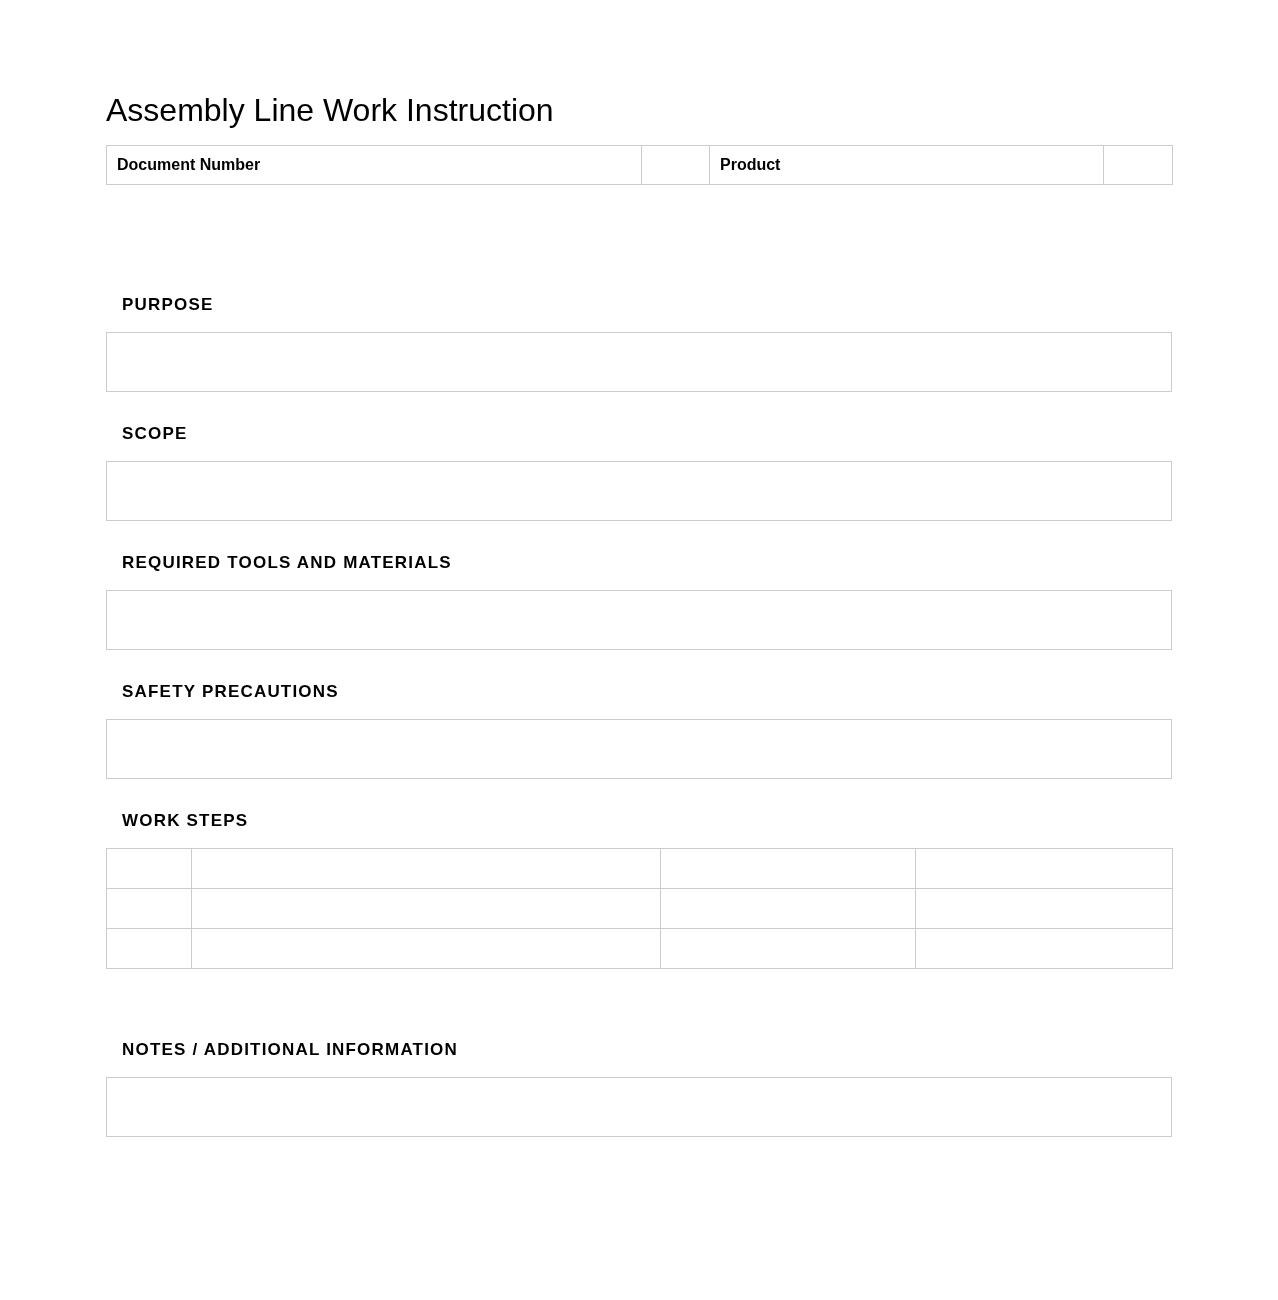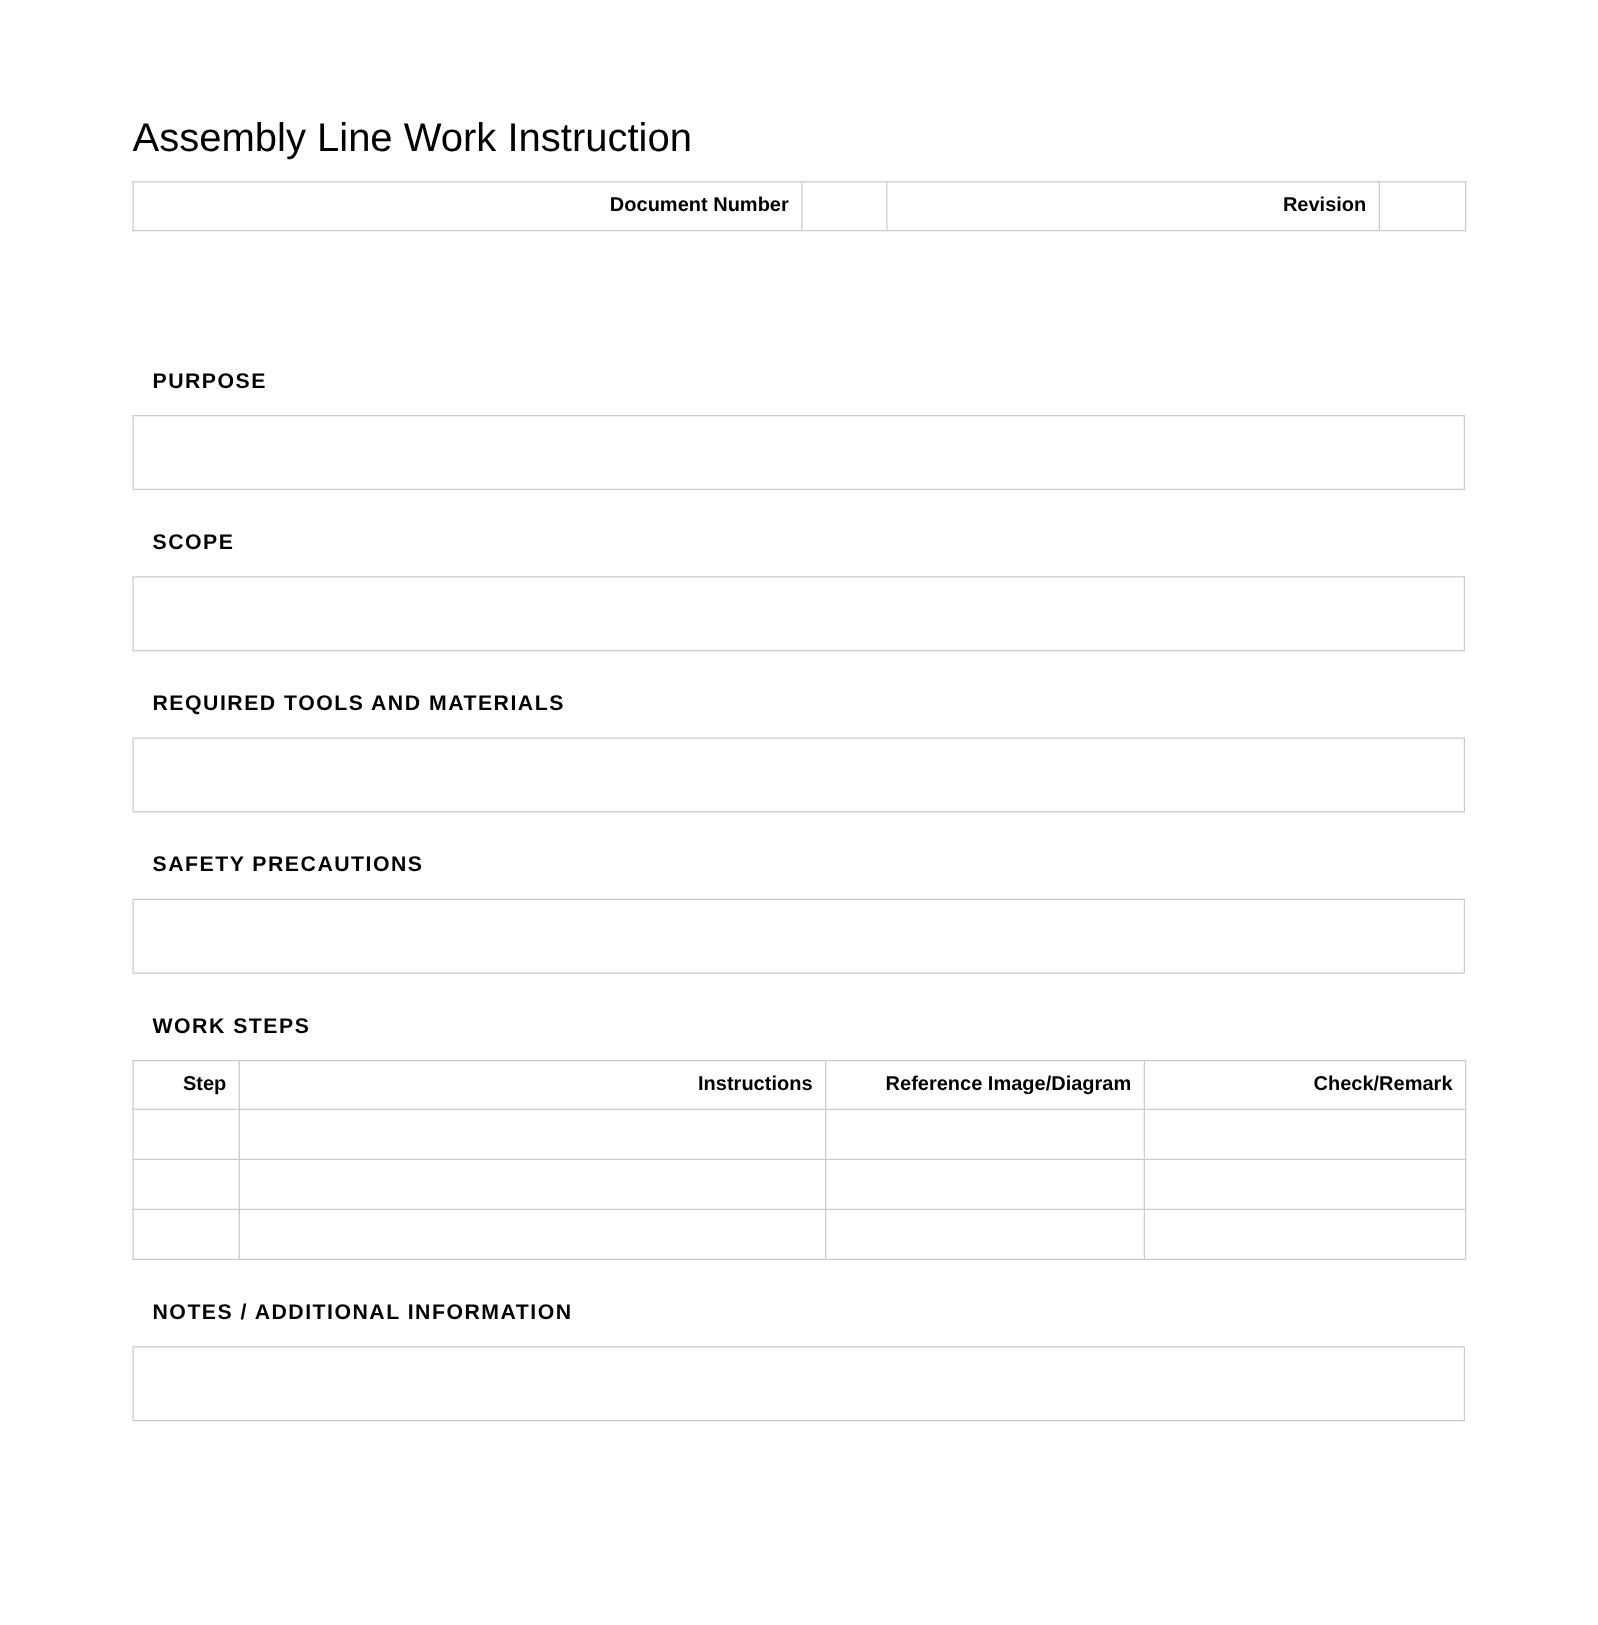--- a/index.html
+++ b/index.html
@@ -7,21 +7,21 @@
     width: 1278px; height: 1300px; position: relative;
     font-family: "Liberation Sans", sans-serif; color: #000;
   }
   .page { position: absolute; left: 106px; top: 0; width: 1066px; }
   .title {
     position: absolute; top: 90px; left: 0;
     font-size: 32px; font-weight: normal; margin: 0; line-height: 40px;
     white-space: nowrap;
   }
   table { border-collapse: collapse; table-layout: fixed; width: 1066px; }
-  td, th { border: 1px solid #cccccc; padding: 0 10px; text-align: right; font-size: 16px; font-weight: bold; }
+  td, th { border: 1px solid #cccccc; padding: 0 10px; text-align: left; font-size: 16px; font-weight: bold; }
   .meta-table { position: absolute; top: 145px; left: 0; }
   .meta-table td { height: 38px; }
   .section-heading {
     position: absolute; left: 16px; margin: 0;
     font-size: 17px; font-weight: bold; letter-spacing: 1.2px;
     text-transform: uppercase; line-height: 20px; white-space: nowrap;
   }
   .text-box {
     position: absolute; left: 0; width: 1064px; height: 58px;
     border: 1px solid #cccccc; background: #fff;
@@ -41,21 +41,21 @@
     <colgroup>
       <col style="width:535px">
         <col style="width:68px">
         <col style="width:394px">
         <col style="width:69px">
     </colgroup>
     <tbody>
         <tr>
       <td>Document Number</td>
       <td></td>
-      <td>Revision</td>
+      <td>Product</td>
       <td></td>
     </tr>
   </tbody>
     </table>
 
   <h2 class="section-heading" style="top:295px">PURPOSE</h2>
   <div class="text-box" style="top:332px"></div>
 
   <h2 class="section-heading" style="top:424px">SCOPE</h2>
   <div class="text-box" style="top:461px"></div>
@@ -69,26 +69,20 @@
   <h2 class="section-heading" style="top:811px">WORK STEPS</h2>
 
   <table class="steps-table">
     <colgroup>
       <col style="width:85px">
         <col style="width:469px">
         <col style="width:255px">
         <col style="width:257px">
     </colgroup>
     <tbody>
-        <tr>
-      <th>Step</th>
-      <th>Instructions</th>
-      <th>Reference Image/Diagram</th>
-      <th>Check/Remark</th>
-    </tr>
     <tr>
       <td></td>
       <td></td>
       <td></td>
       <td></td>
     </tr>
     <tr>
       <td></td>
       <td></td>
       <td></td>

